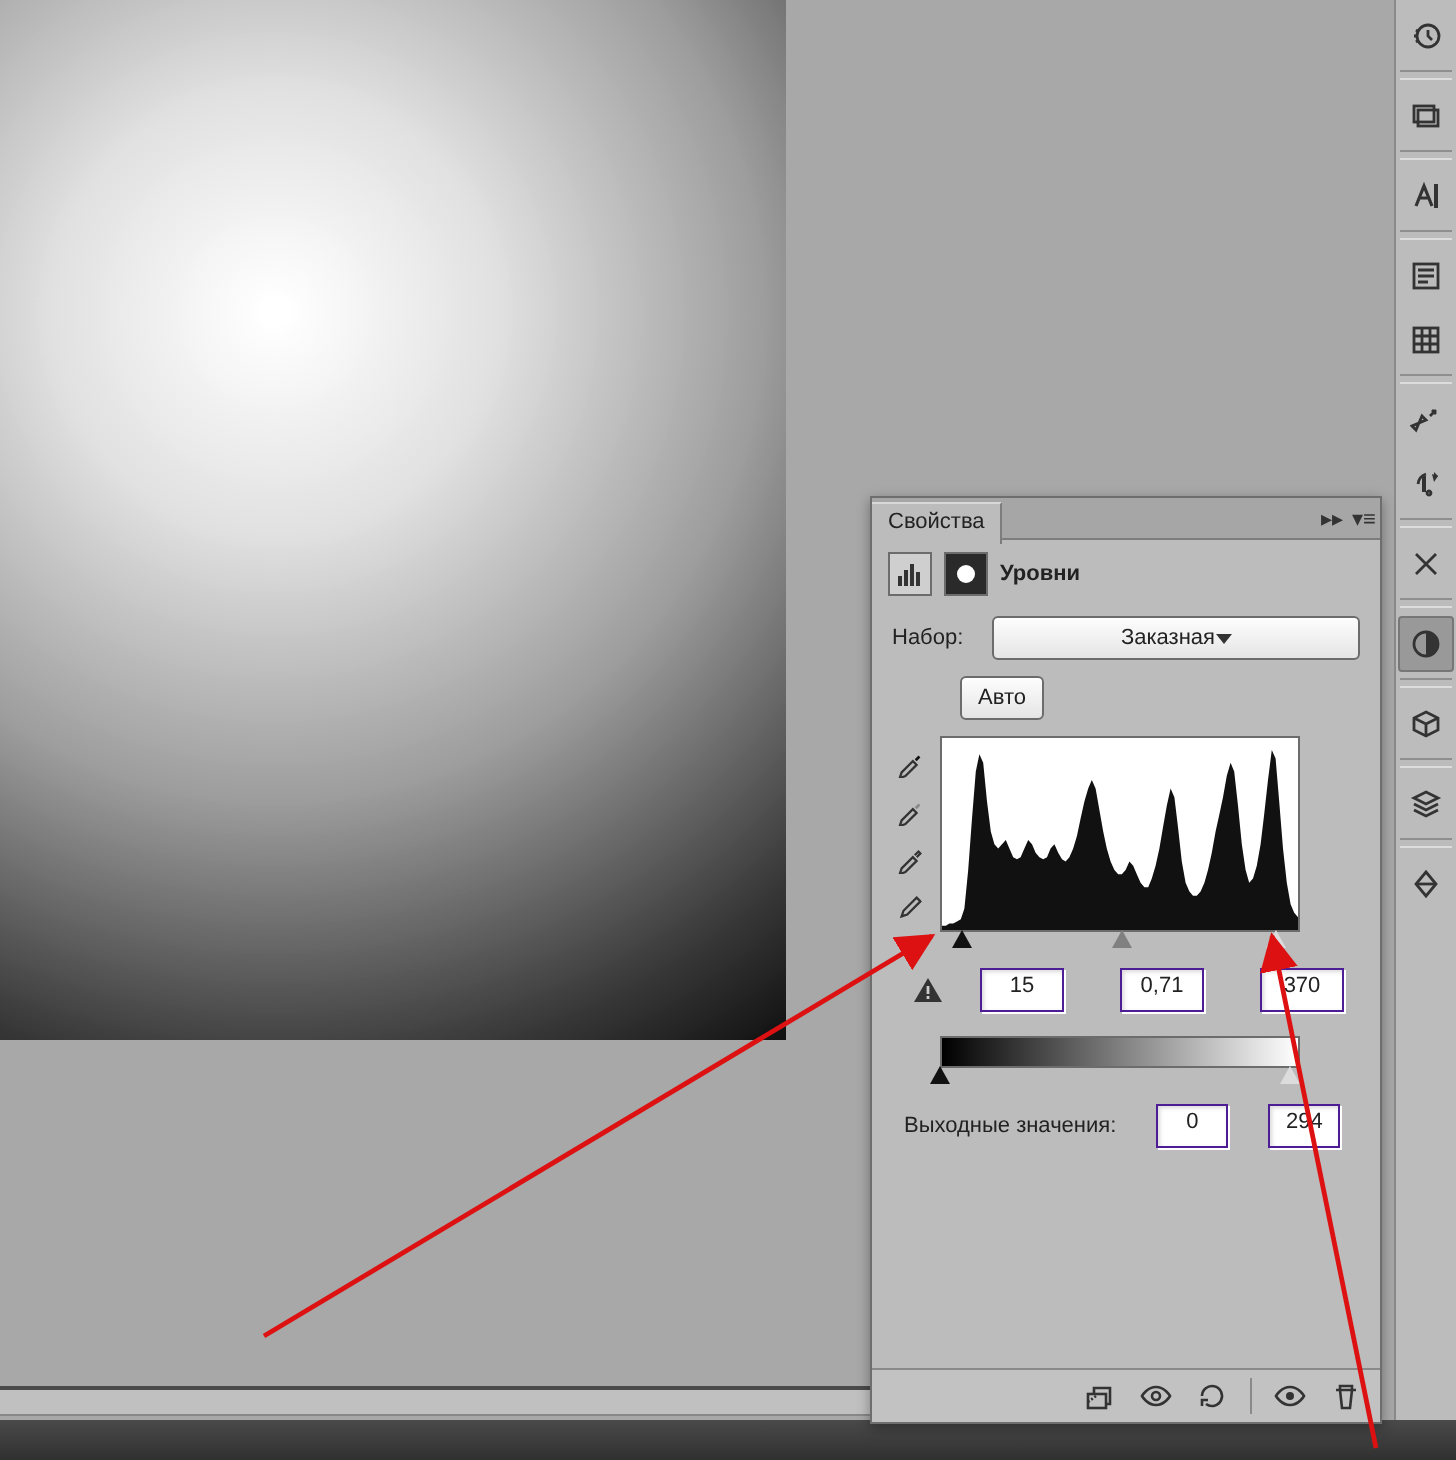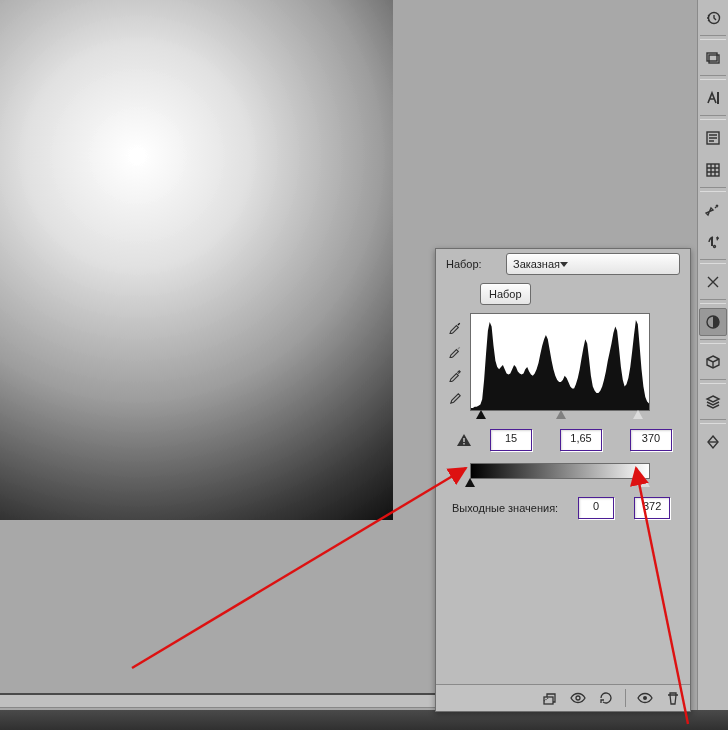--- a/index.html
+++ b/index.html
@@ -22,23 +22,23 @@
   .panel{position:absolute;left:435px;top:248px;width:254px;height:462px;background:#bcbcbc;border:1px solid #6e6e6e;box-shadow:0 2px 6px rgba(0,0,0,.35);display:flex;flex-direction:column}
   .panel-tabs{height:20px;background:#a6a6a6;border-bottom:1px solid #7d7d7d;display:flex;align-items:stretch}
   .tab{background:#bcbcbc;border-right:1px solid #7d7d7d;border-top:1px solid #d8d8d8;padding:3px 8px 0;font-size:11px;color:#222;height:17px;margin-top:2px}
   .tabs-spacer{flex:1}
   .tab-btn{width:16px;display:flex;align-items:center;justify-content:center;color:#333;cursor:pointer}
   .panel-head{display:flex;align-items:center;gap:6px;padding:6px 8px}
   .icon-box{width:20px;height:20px;border:1px solid #6c6c6c;background:#cfcfcf;display:flex;align-items:center;justify-content:center}
   .icon-box.dark{background:#2a2a2a}
   .icon-box svg{width:14px;height:14px}
   .panel-title{font-weight:bold}
-  .row{display:flex;align-items:center;gap:16px;padding:4px 10px}
+  .row{display:flex;align-items:center;gap:6px;padding:4px 10px}
   .label{min-width:44px}
-  .select{flex:1;height:20px;border:1px solid #6c6c6c;background:linear-gradient(#fdfdfd,#e5e5e5);border-radius:3px;display:flex;align-items:center;justify-content:flex-start;padding:0 6px;cursor:pointer;box-shadow:0 1px 0 #fff inset}
+  .select{flex:1;height:20px;border:1px solid #6c6c6c;background:linear-gradient(#fdfdfd,#e5e5e5);border-radius:3px;display:flex;align-items:center;justify-content:center;padding:0 6px;cursor:pointer;box-shadow:0 1px 0 #fff inset}
   .select .caret, .small-caret{width:0;height:0;border-left:4px solid transparent;border-right:4px solid transparent;border-top:5px solid #333}
   .btn{height:20px;padding:0 8px;border:1px solid #6c6c6c;background:linear-gradient(#fdfdfd,#e5e5e5);border-radius:3px;display:flex;align-items:center;cursor:pointer;box-shadow:0 1px 0 #fff inset}
   
   .hist-wrap{display:flex;gap:6px;padding:4px 6px 0 10px}
   .eyedrops{display:flex;flex-direction:column;gap:6px;padding-top:4px}
   .ed{width:18px;height:18px;display:flex;align-items:center;justify-content:center;cursor:pointer}
   .ed svg{width:15px;height:15px;stroke:#333;fill:none;stroke-width:1.2}
   .hist{position:relative;width:178px;height:96px;background:#fff;border:1px solid #6c6c6c}
   .hist svg{position:absolute;inset:0}
   .slider-track{position:relative;width:178px;height:10px;margin-left:34px}
@@ -151,33 +151,55 @@
     <div class="sb-sep"></div>
     <div class="sb-btn">
         <svg viewBox="0 0 16 16">
           <path d="M8 2l5 6-5 6-5-6z"></path>
           <path d="M4 8h8"></path>
         </svg>
       </div>
   </div>
 
   <div class="panel">
-
+    <div class="panel-tabs">
+      <div class="tab">Свойства</div>
+      <div class="tabs-spacer"></div>
+      <div class="tab-btn">▸▸</div>
+      <div class="tab-btn">▾≡</div>
+    </div>
+
+    <div class="panel-head">
+      <div class="icon-box">
+        <svg viewBox="0 0 14 14">
+            <rect x="1" y="8" width="2" height="5" fill="#333" stroke="none"></rect>
+            <rect x="4" y="5" width="2" height="8" fill="#333" stroke="none"></rect>
+            <rect x="7" y="2" width="2" height="11" fill="#333" stroke="none"></rect>
+            <rect x="10" y="6" width="2" height="7" fill="#333" stroke="none"></rect>
+          </svg>
+      </div>
+      <div class="icon-box dark">
+        <svg viewBox="0 0 14 14">
+            <circle cx="7" cy="7" r="4.5" fill="#fff" stroke="none"></circle>
+          </svg>
+      </div>
+      <span class="panel-title">Уровни</span>
+    </div>
 
     <div class="row">
       <span class="label">Набор:</span>
       <div class="select">
         <span>Заказная</span>
         <span class="caret"></span>
       </div>
     </div>
 
     <div class="row" style="padding-left:44px;gap:8px">
       <div class="btn">
-        <span>Набор</span>
+        <span>Авто</span>
       </div>
     </div>
 
     <div class="hist-wrap">
       <div class="eyedrops">
         <div class="ed">
             <svg viewBox="0 0 16 16">
               <path d="M3 13l6-6 2 2-6 6-3 1z"></path>
               <path d="M10 6l2-2 1 1-2 2" fill="#111" stroke="none"></path>
             </svg>
@@ -216,36 +238,36 @@
 
     <div class="inputs-row">
       <div class="warn">
           <svg viewBox="0 0 16 16" width="16" height="16">
             <path d="M8 2l7 12H1z" fill="#333" stroke="none"></path>
             <rect x="7.3" y="6" width="1.4" height="4" fill="#ccc" stroke="none"></rect>
             <rect x="7.3" y="11" width="1.4" height="1.5" fill="#ccc" stroke="none"></rect>
           </svg>
         </div>
       <div class="num">15</div>
-      <div class="num">1,65</div>
+      <div class="num">0,71</div>
       <div class="num">370</div>
     </div>
 
     <div class="out-wrap">
       <div class="out-grad"></div>
       <div class="out-slider">
         <span class="tri black out" style="left:-5px"></span>
         <span class="tri white out" style="left:170px"></span>
       </div>
     </div>
 
     <div class="out-label-row">
       <span class="out-label">Выходные значения:</span>
       <div class="num" style="width:34px">0</div>
-      <div class="num" style="width:34px">372</div>
+      <div class="num" style="width:34px">294</div>
     </div>
 
     <div class="panel-footer">
       <div class="ft">
           <svg viewBox="0 0 16 16">
             <rect x="2" y="7" width="9" height="7"></rect>
             <path d="M5 7V4h8v8h-2"></path>
             <path d="M2 11l4-3" stroke-dasharray="1 1"></path>
           </svg>
         </div>

